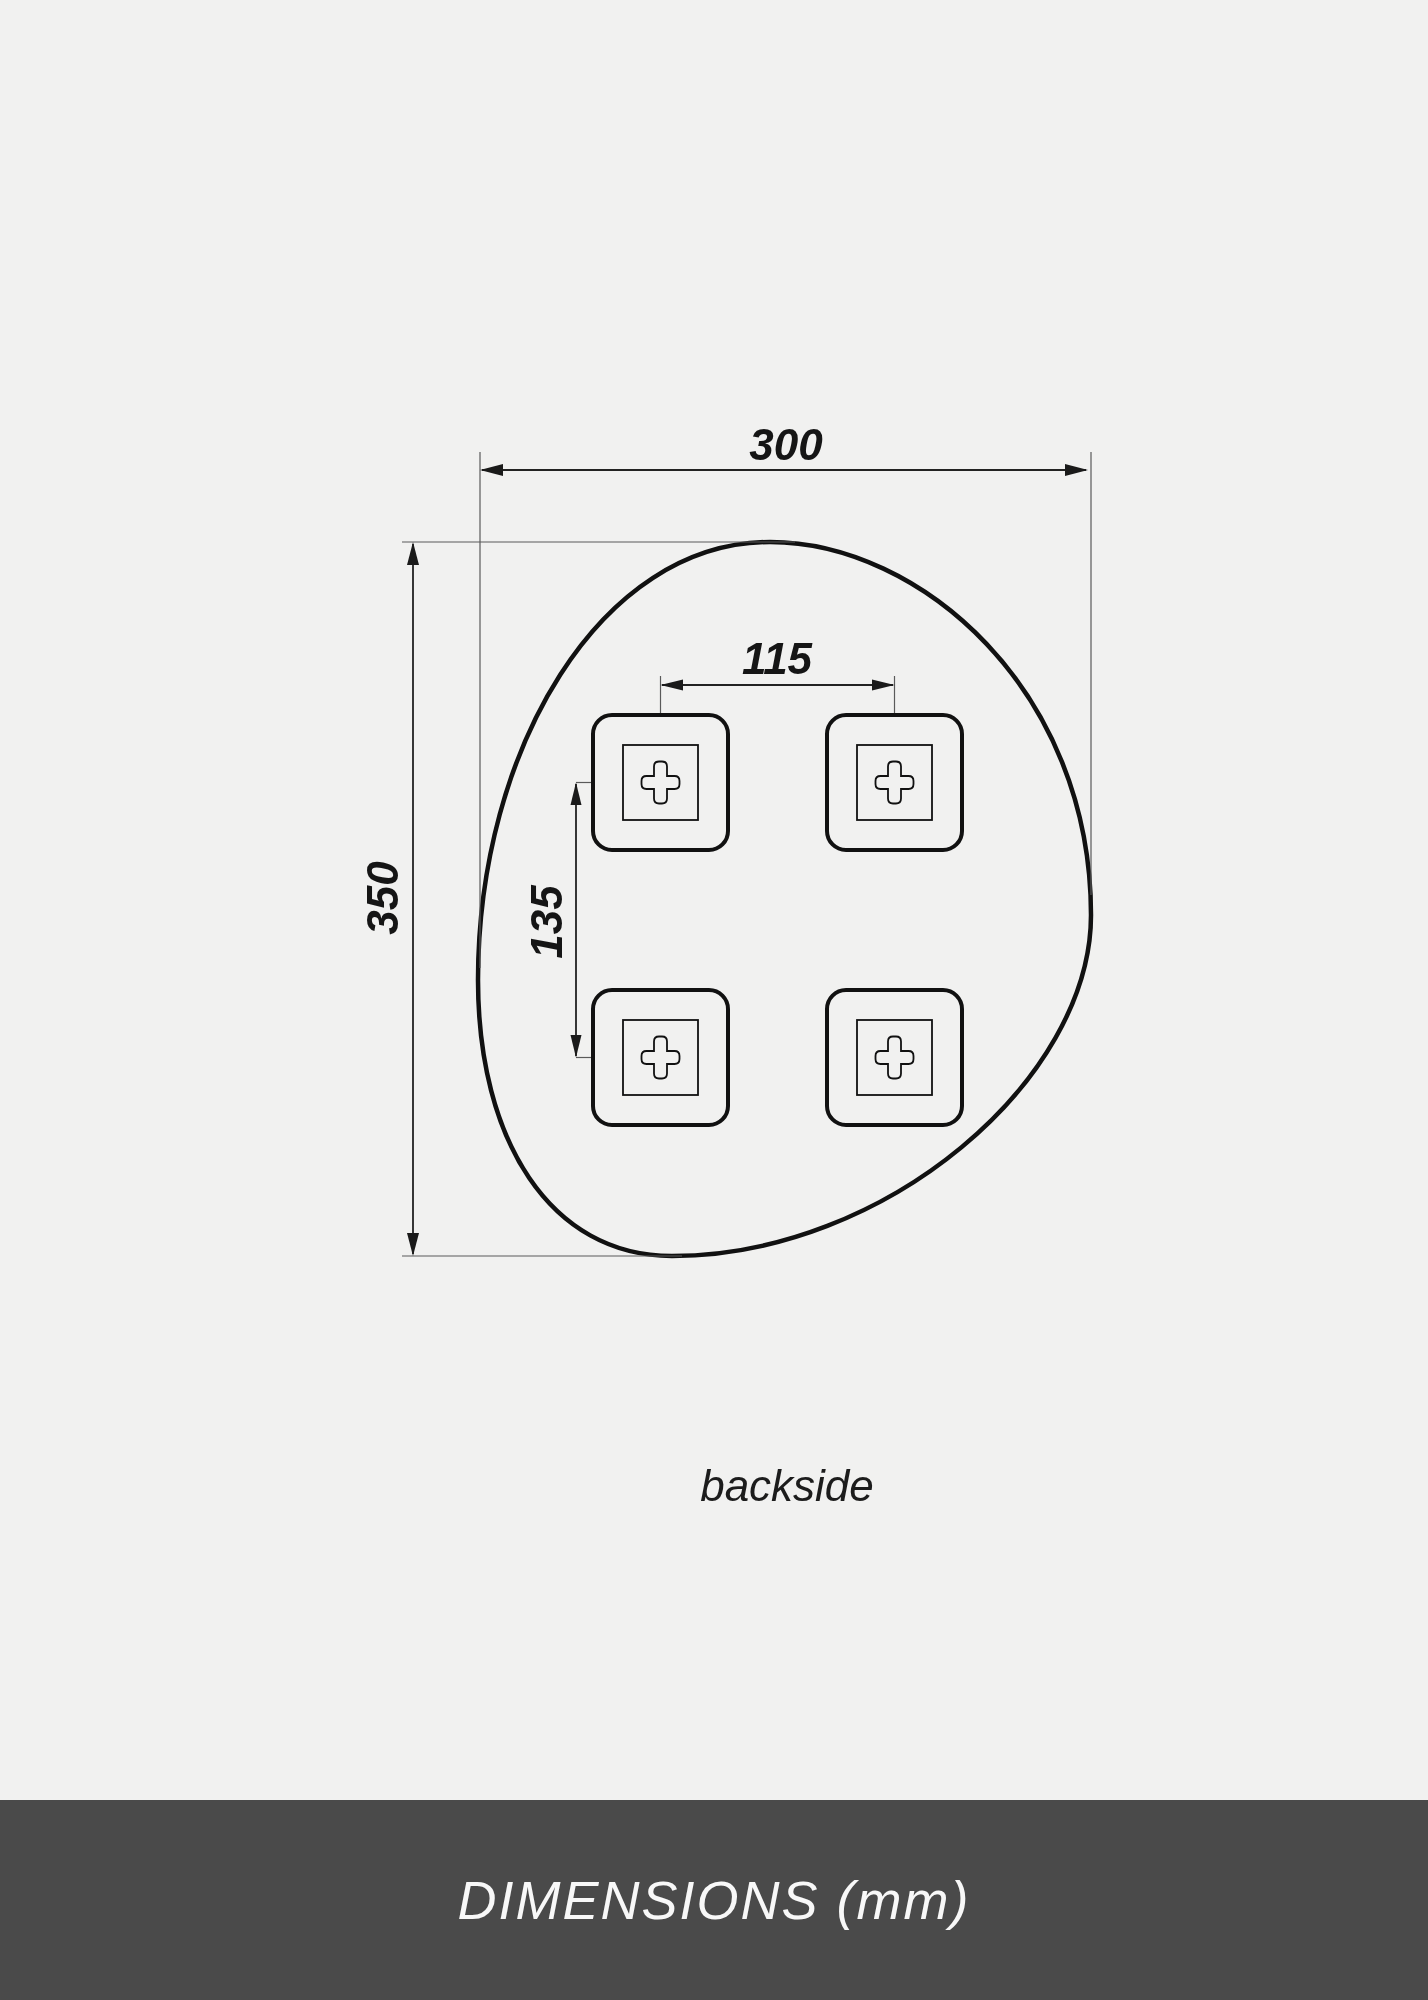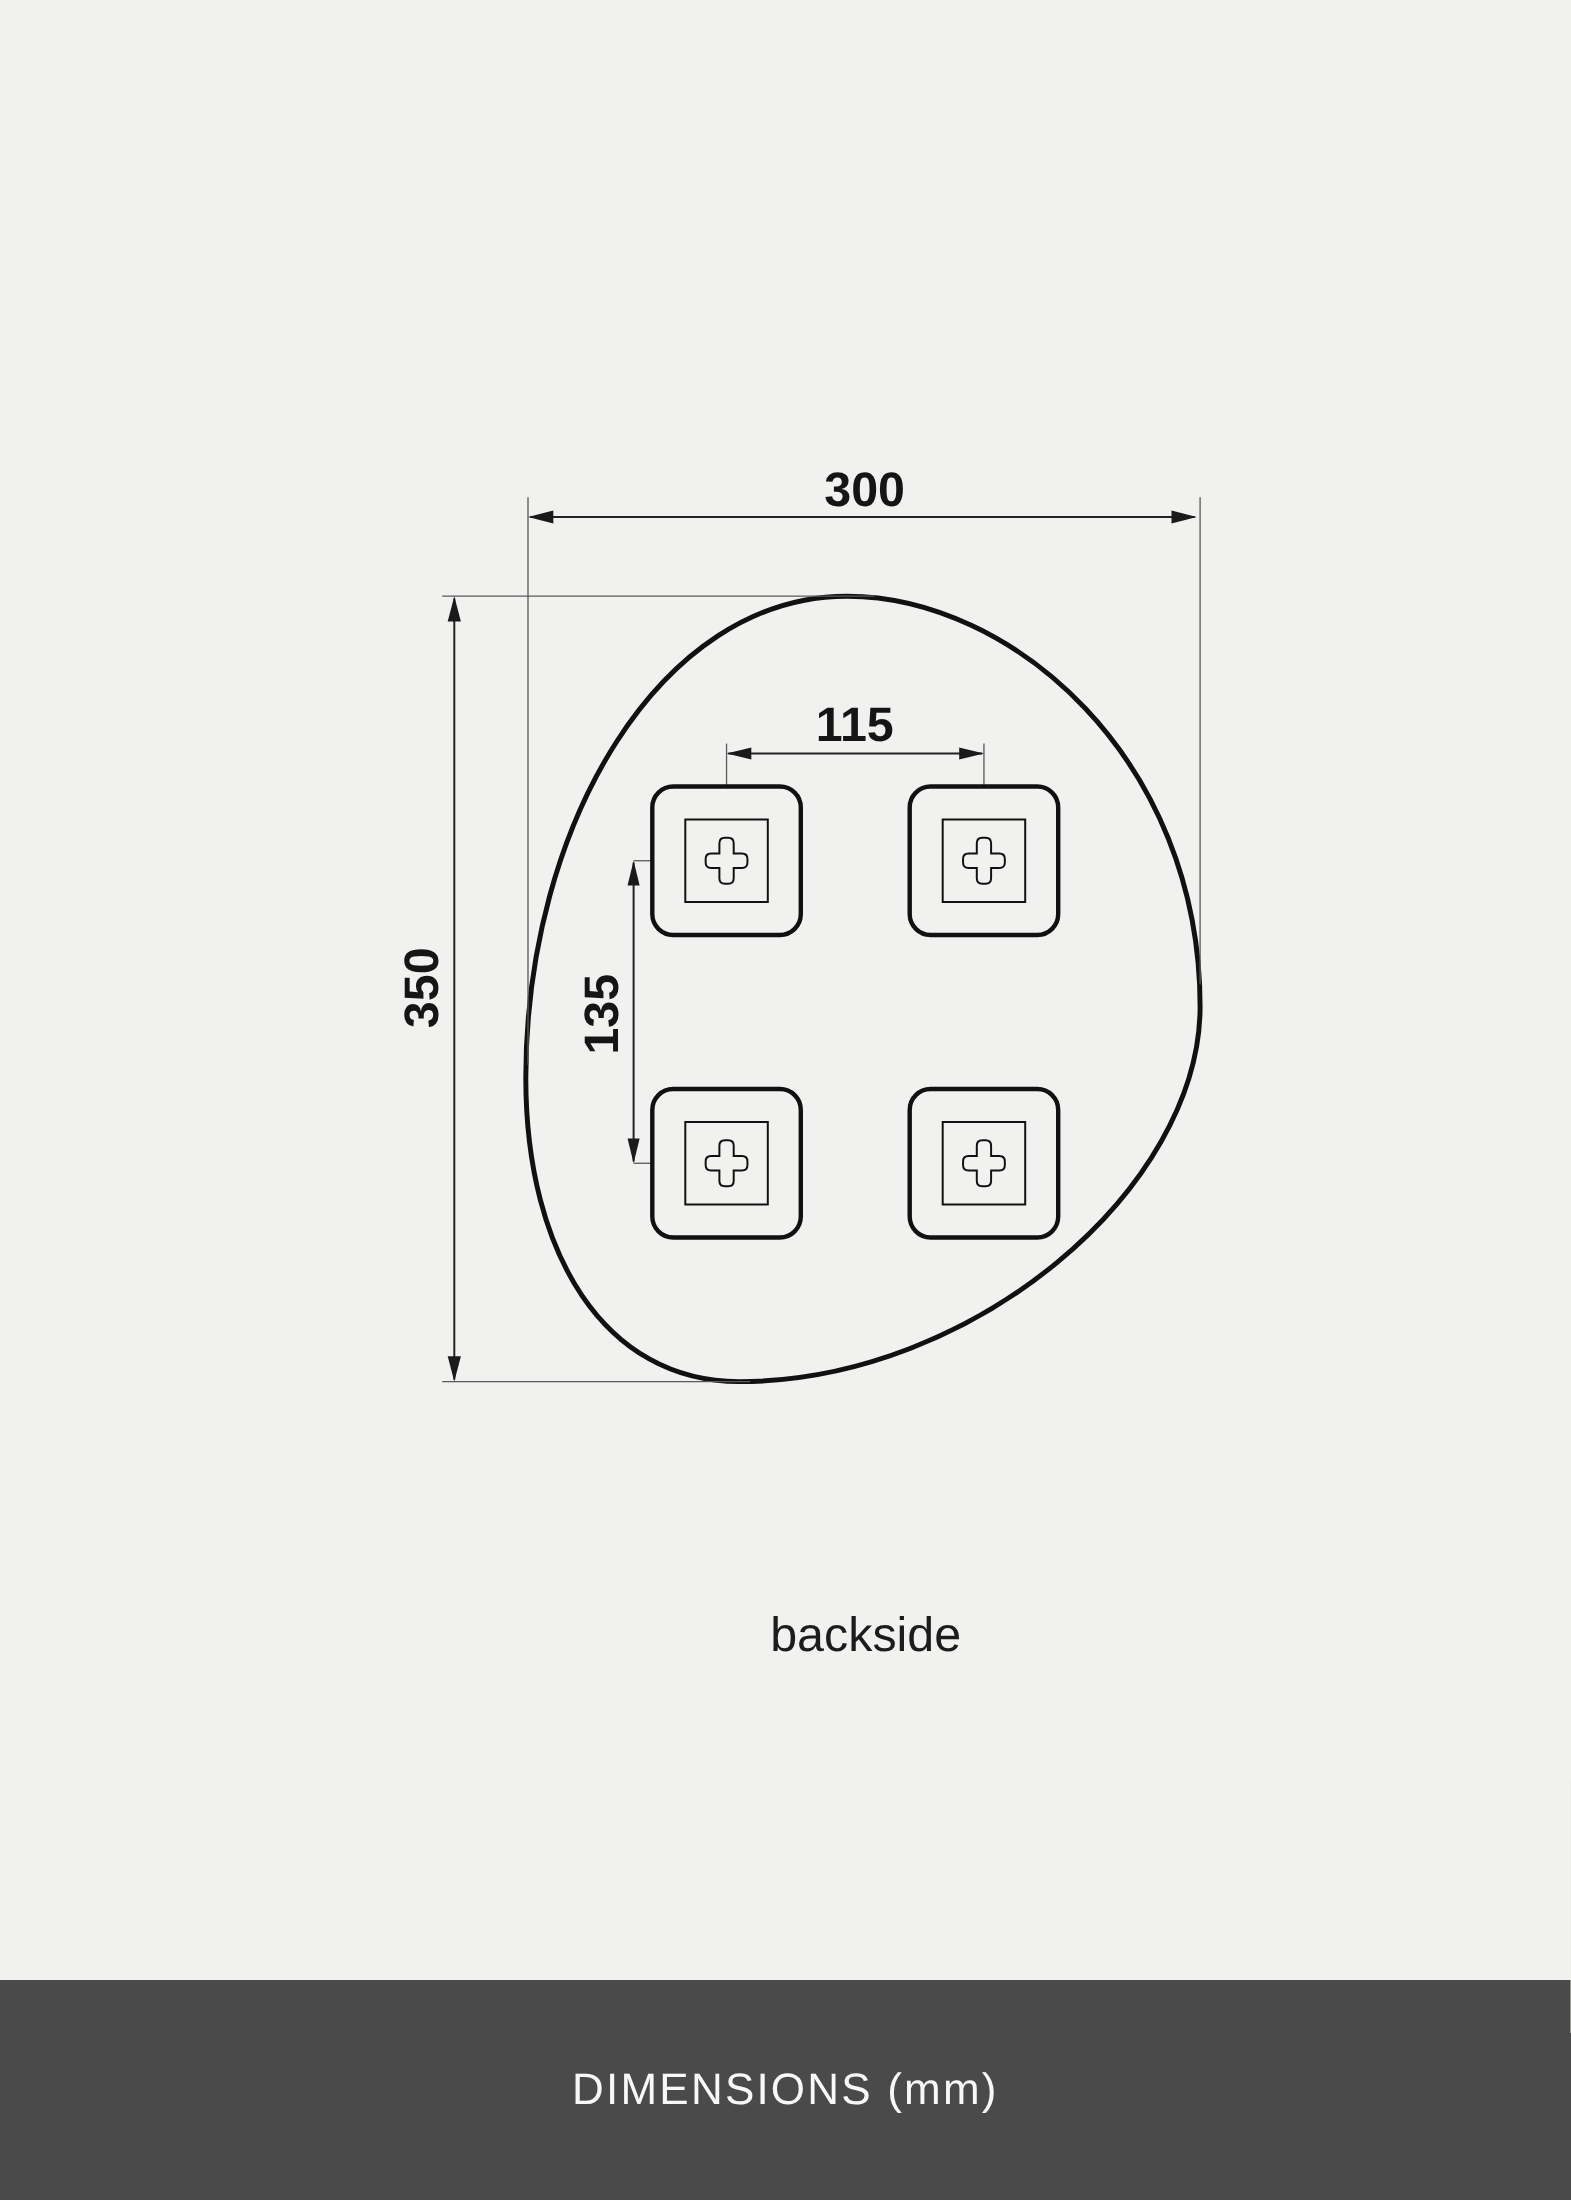--- a/index.html
+++ b/index.html
@@ -7,20 +7,21 @@
     padding: 0;
     background: #e8e8e8;
   }
   .page {
     position: relative;
     width: 1428px;
     height: 2000px;
     background: #f1f1f0;
     overflow: hidden;
     font-family: "Liberation Sans", sans-serif;
+    font-style: italic;
   }
   .drawing {
     display: block;
     width: 1428px;
     height: 1800px;
   }
   .dim-text {
     font-family: "Liberation Sans", sans-serif;
     font-size: 44px;
     font-weight: 700;
@@ -38,21 +39,21 @@
     bottom: 0;
     width: 1428px;
     height: 200px;
     background: #4a4a4a;
     display: flex;
     align-items: center;
     justify-content: center;
   }
   .footer-title {
     color: #f8f8f8;
-    font-size: 40px;
+    font-size: 54px;
     font-weight: 400;
     letter-spacing: 2px;
     white-space: nowrap;
   }
 </style>
 </head>
 <body>
 
 <div class="page">
 

